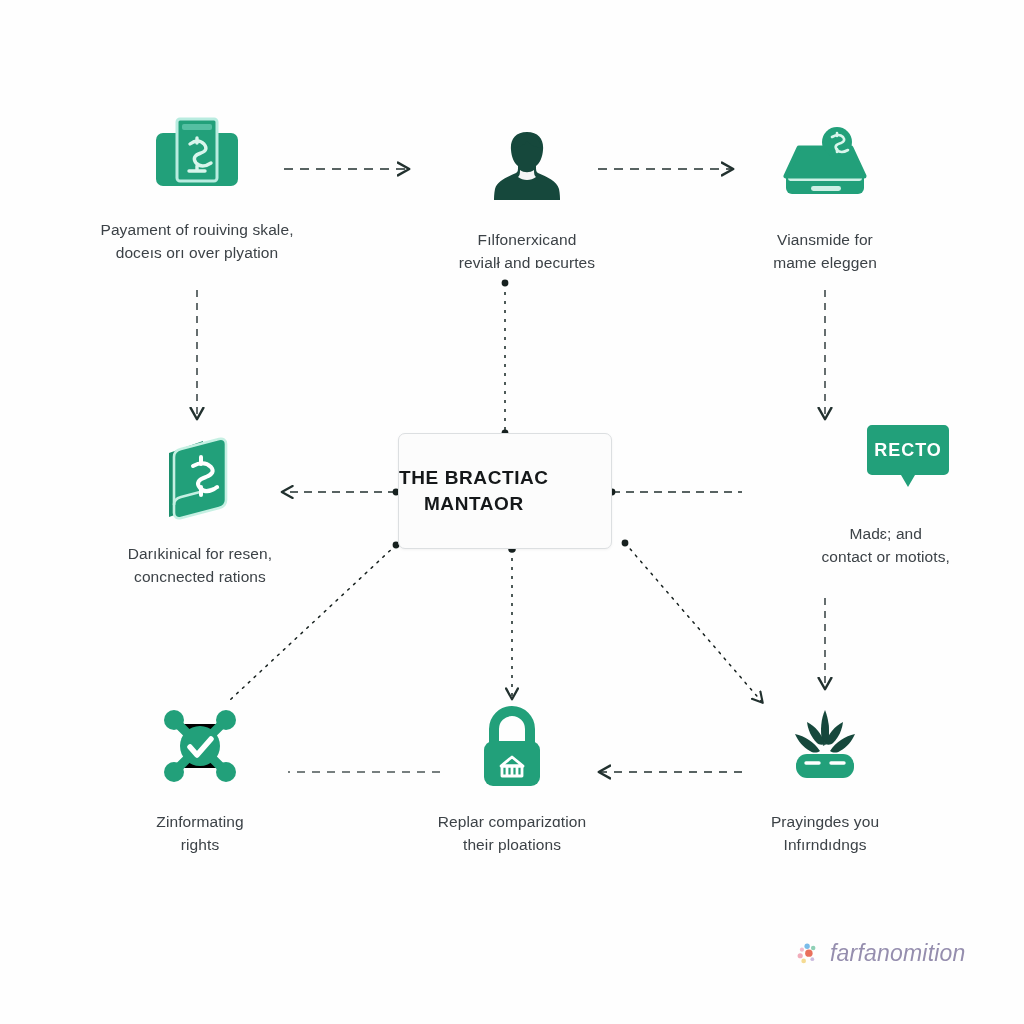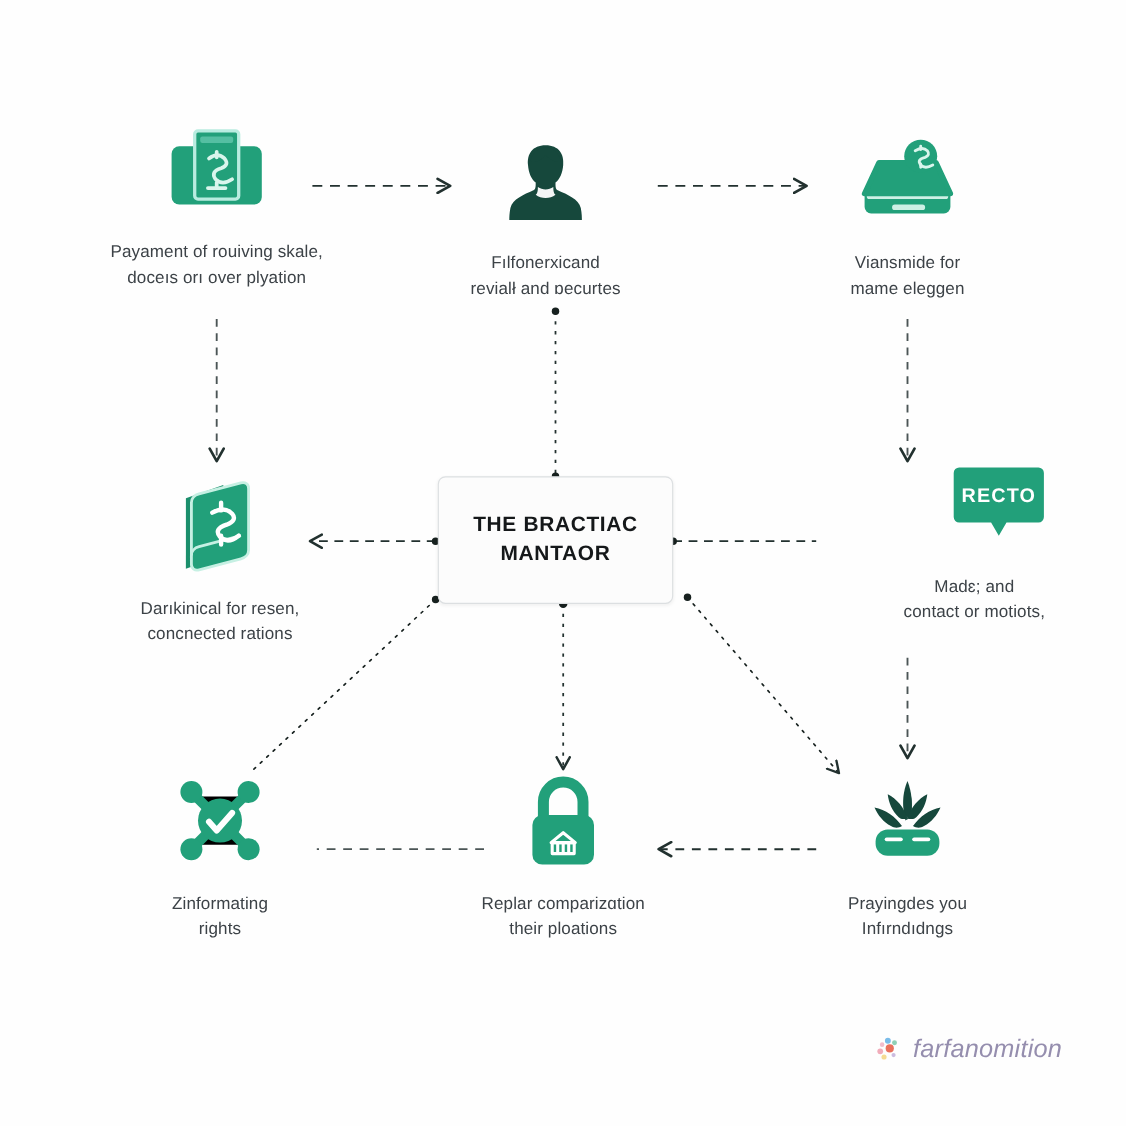--- a/index.html
+++ b/index.html
@@ -41,21 +41,21 @@
 
   
   #center-card{
     position:absolute;
     left:398px;top:433px;
     width:212px;height:114px;
     background:#fcfcfc;
     border:1px solid #dcdfe1;
     border-radius:7px;
     box-shadow:0 1px 3px rgba(0,0,0,.05);
-    display:flex;align-items:center;justify-content:center;
+    display:flex;align-items:center;
   }
   #center-card .title{
     font-size:19px;
     font-weight:bold;
     letter-spacing:.6px;
     color:#15181a;
     line-height:1.35;
     text-align:center;
   }
   #center-card .title .l2{display:block;}
@@ -135,21 +135,21 @@
           <path d="M44 21 v5 M44 49 v5 M36 54 h16"></path>
         </g>
       </svg>
     </div>
     <div class="caption">
       <span>Payament of rouiving skale,</span>
       <span class="l2">doceıs orı over plyation</span>
     </div>
   </div>
 
-  <div class="node" style="left:371px;top:118px;">
+  <div class="node" style="left:402px;top:118px;">
     <div class="icon">
       <svg width="76" height="76" viewBox="0 0 76 76" xmlns="http://www.w3.org/2000/svg">
         <path d="M38 6 c-12 0 -17 8 -16 18 c.5 7 3 13 7 16 c0 4 0 6 -2 7
                  c-9 4 -19 8 -21 16 c-1 5 -1 9 -1 11 h66 c0 -2 0 -6 -1 -11
                  c-2 -8 -12 -12 -21 -16 c-2 -1 -2 -3 -2 -7 c4 -3 6.5 -9 7 -16
                  C55 14 50 6 38 6 z" fill="#16483c"></path>
         <path d="M24 21 c2 -9 8 -13 14 -13 c6 0 12 4 14 13 c-6 1 -10 -2 -14 -6
                  c-4 5 -8 7 -14 6 z" fill="#16483c"></path>
         <path d="M31 44 c4 3 10 3 14 0 c0 4 .5 6 2 7 c-5 4 -13 4 -18 0 c1.5 -1 2 -3 2 -7z" fill="#ffffff" opacity=".95"></path>
       </svg>

